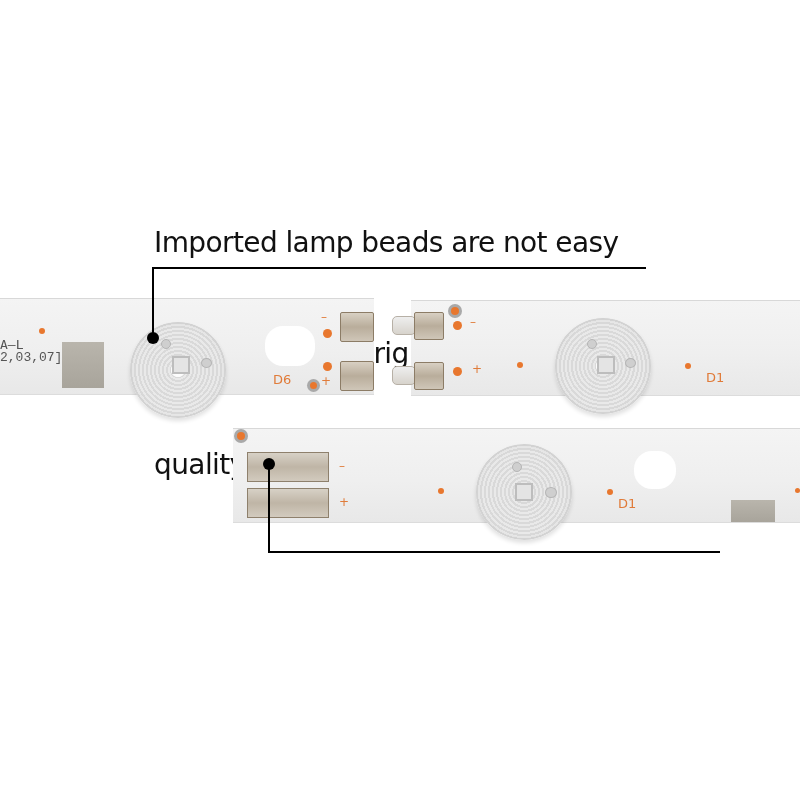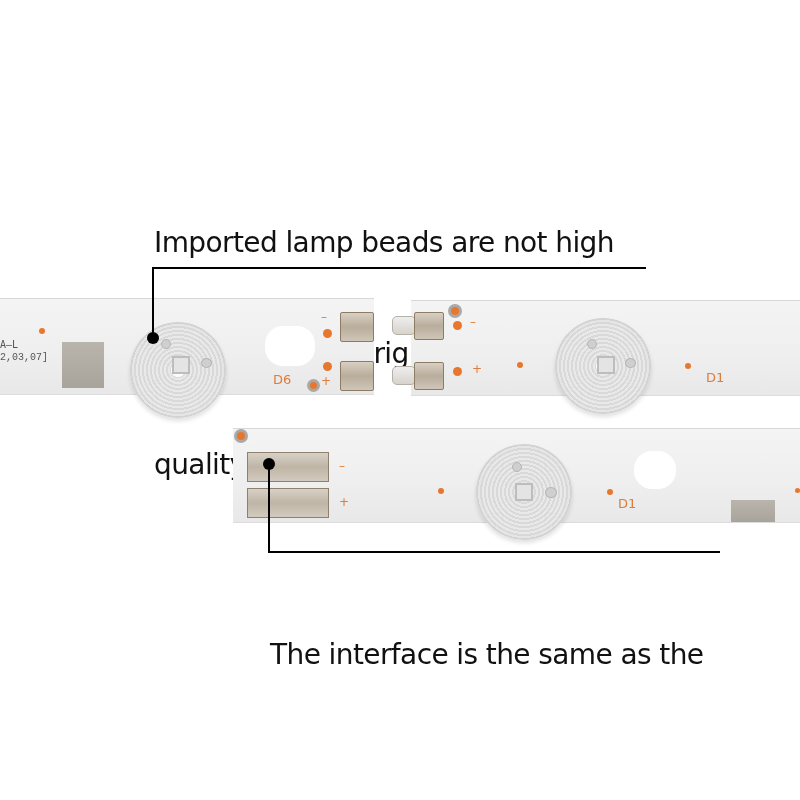--- a/index.html
+++ b/index.html
@@ -4,39 +4,39 @@
 <style>
   html, body { margin: 0; padding: 0; background: #ffffff; }
   body { width: 800px; height: 800px; position: relative; overflow: hidden; font-family: "DejaVu Sans", sans-serif; }
   .caption { position: absolute; color: #111; font-family: "DejaVu Sans", sans-serif; font-size: 28px; line-height: 37px; letter-spacing: -0.6px; white-space: pre; }
   .line { position: absolute; background: #000; }
   .dot { position: absolute; width: 12px; height: 12px; border-radius: 50%; background: #000; }
   .strip { position: absolute; background: linear-gradient(180deg, #f4f4f4 0%, #efefef 55%, #e8e8e8 100%); box-shadow: 0 1px 0 #d8d8d8 inset, 0 -1px 0 #dcdcdc inset; }
   .pad { position: absolute; border-radius: 50%; background: #e8772e; }
   .pad.grey { background: #e8772e; box-shadow: 0 0 0 3px #a9a9a9; }
   .silk { position: absolute; color: #e07b39; font-family: "DejaVu Sans", sans-serif; font-size: 12px; line-height: 12px; }
-  .silk-dark { position: absolute; color: #555; font-family: "DejaVu Sans Mono", monospace; font-size: 10px; line-height: 13px; white-space: pre; }
+  .silk-dark { position: absolute; color: #555; font-family: "DejaVu Sans Mono", monospace; font-size: 13px; line-height: 13px; white-space: pre; }
   .chip { position: absolute; background: linear-gradient(180deg, #b9b5ac, #a8a49b); }
   .hole { position: absolute; background: #fff; border-radius: 18px; }
   .lens { position: absolute; border-radius: 50%;
     background:
       radial-gradient(circle at 50% 50%, rgba(255,255,255,0.9) 0 10%, transparent 11%),
       repeating-radial-gradient(circle at 50% 50%, #e9e9e9 0 2px, #d9d9d9 2px 4px);
     box-shadow: 0 3px 4px rgba(0,0,0,0.12), inset 0 0 6px rgba(0,0,0,0.08); }
   .lens-hole { position: absolute; border-radius: 50%; background: #cfcfcf; border: 1px solid #b5b5b5; }
   .lens-center { position: absolute; border: 2px solid #bdbdbd; background: #e4e4e4; }
   .conn { position: absolute; background: linear-gradient(180deg, #d8d0c3, #b9ad9b 50%, #cfc6b8); border: 1px solid #8c7c66; border-radius: 2px; }
   .conn-tab { position: absolute; background: linear-gradient(180deg, #eee, #d7d3cc); border: 1px solid #b7b0a6; border-radius: 5px; }
   .plug { position: absolute; background: linear-gradient(180deg, #d7d1c6, #bfb5a6 50%, #d2cabe); border: 1px solid #8e806c; }
 </style>
 </head>
 <body>
 
 <div class="caption" style="left:154px; top:150px;">
-  <div>Imported lamp beads are not high</div>
+  <div>Imported lamp beads are not easy</div>
   <div>to fall off, high brightness, high</div>
   <div>quality, no stroboscopic</div>
 </div>
 
 <div class="strip" style="left:0; top:298px; width:374px; height:97px;"></div>
 <div class="silk-dark" style="left:0; top:338px;">A–L</div>
 <div class="silk-dark" style="left:0; top:351px;font-family:Liberation Mono, monospace;">2,03,07]</div>
 <div class="pad" style="left:39px; top:328px; width:6px; height:6px;"></div>
 <div class="chip" style="left:62px; top:342px; width:42px; height:46px;"></div>
 <div class="lens" style="left:130px; top:322px; width:96px; height:96px;"></div>
@@ -90,15 +90,14 @@
 
 <div class="line" style="left:152px; top:267px; width:494px; height:2px;"></div>
 <div class="line" style="left:152px; top:267px; width:2px; height:72px;"></div>
 <div class="dot" style="left:147px; top:332px;"></div>
 
 <div class="dot" style="left:263px; top:458px;"></div>
 <div class="line" style="left:268px; top:464px; width:2px; height:89px;"></div>
 <div class="line" style="left:268px; top:551px; width:452px; height:2px;"></div>
 
 <div class="caption" style="left:270px; top:562px;">
-  <div>The interface is the same as the</div>
   
 </div>
 
 </body></html>

